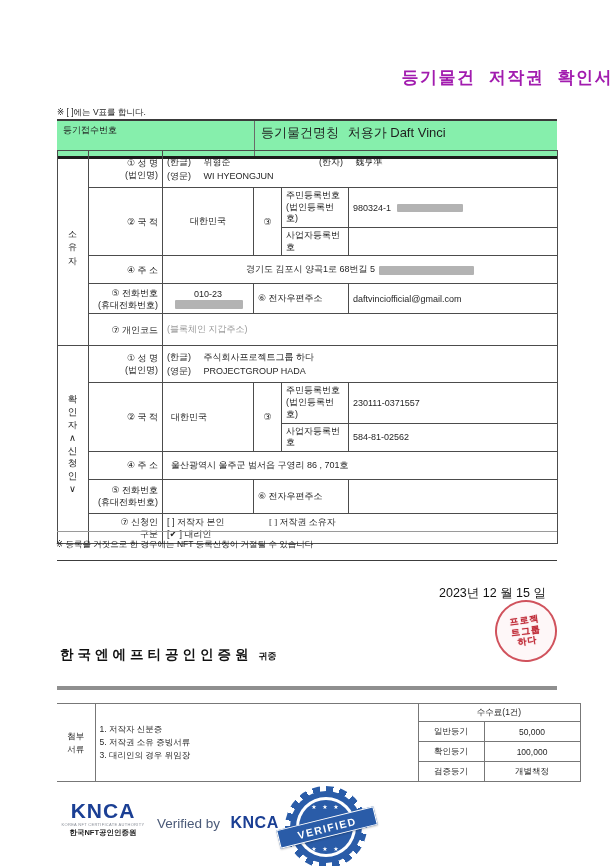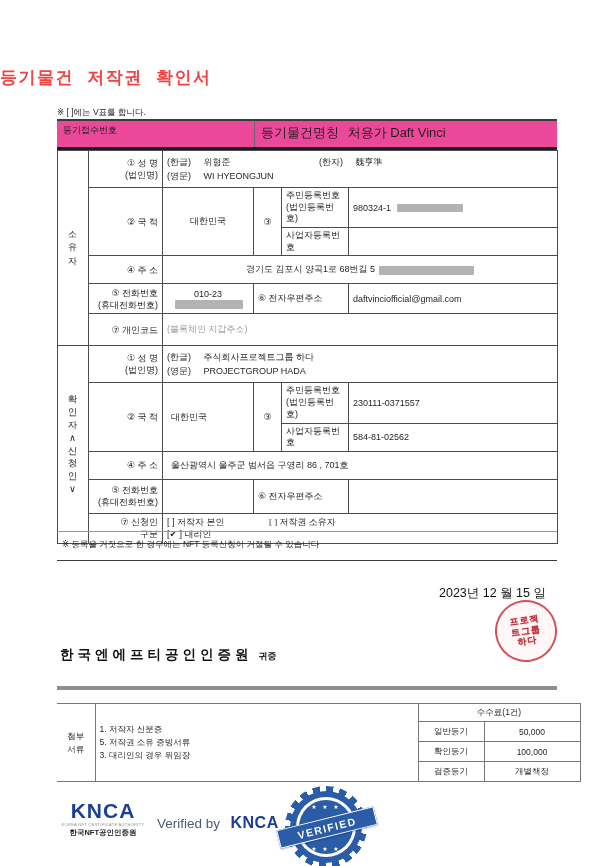--- a/index.html
+++ b/index.html
@@ -1,26 +1,26 @@
 <!DOCTYPE html>
 <html><head>
 <meta charset="utf-8">
 <style>
   html,body{margin:0;padding:0;}
   body{background:#fff;}
   .sheet{position:relative;width:613px;height:866px;background:#ffffff;overflow:hidden;
          font-family:"Liberation Sans","DejaVu Sans",sans-serif;color:#1f1f1f;}
   .abs{position:absolute;}
 
-  .title{top:66px;left:0;width:613px;text-align:left;font-size:17px;font-weight:bold;
-         letter-spacing:1.5px;word-spacing:7px;color:#ef4444;}
+  .title{top:66px;left:0;width:613px;text-align:right;font-size:17px;font-weight:bold;
+         letter-spacing:1.5px;word-spacing:7px;color:#a21caf;}
   .note-top{top:107px;left:57px;font-size:8.5px;color:#222;}
 
   
-  .header-tbl{top:119px;left:57px;width:500px;height:31px;background:#ec4899;
+  .header-tbl{top:119px;left:57px;width:500px;height:40px;background:#86efac;
               border-top:2px solid #3a3a3a;border-bottom:3px solid #1c1c1c;display:flex;box-sizing:border-box;}
   .header-cell1{width:198px;border-right:1px solid #6a6a6a;padding:3px 6px;font-size:9px;box-sizing:border-box;}
   .header-cell2{flex:1;padding:3px 6px;font-size:13px;box-sizing:border-box;}
 
   
   table.form{top:150px;left:57px;position:absolute;width:500px;border-collapse:collapse;table-layout:fixed;}
   table.form td{border:1px solid #4c4c4c;font-size:9px;padding:2px 4px;vertical-align:middle;
                 box-sizing:border-box;overflow:hidden;}
   td.vlabel{text-align:center;white-space:pre-line;font-size:10.5px;line-height:1.5;letter-spacing:1px;padding:0;}
   td.flabel{white-space:pre-line;text-align:right;padding-left:6px;line-height:1.35;}
@@ -33,21 +33,21 @@
   .hanja-lab{margin-left:86px;}
   .redact{display:inline-block;background:#b3b3b3;vertical-align:middle;border-radius:1px;}
   .redact.r1{width:66px;height:8px;margin-left:6px;}
   .redact.r2{width:95px;height:9px;margin-left:4px;}
   .redact.r3{width:68px;height:9px;margin-left:1px;}
   .email-val{font-size:8.6px;letter-spacing:0;padding-left:3px;}
   .chk-line{line-height:1.35;white-space:nowrap;}
   .chk-gap{margin-left:42px;font-family:Liberation Serif, serif;}
 
   .post-line1{top:531px;left:57px;width:500px;border-top:1px solid #9a9a9a;height:0;}
-  .warning{top:539px;left:62px;font-size:8.5px;color:#222;}
+  .warning{top:539px;left:56px;font-size:8.5px;color:#222;}
   .post-line2{top:560px;left:57px;width:500px;border-top:1.5px solid #3c3c3c;height:0;}
 
   .date-line{top:585px;left:57px;width:489px;text-align:right;font-size:12.5px;color:#111;}
   .sig-line{top:620px;left:57px;width:499px;text-align:right;font-size:10px;white-space:nowrap;}
   .sig-name{margin-left:10px;}
   .sig-hint{margin-left:4px;color:#333;}
 
   .seal{top:600px;left:495px;width:58px;height:58px;border:2.5px solid rgba(198,42,55,.8);
         border-radius:50%;transform:rotate(-8deg);display:flex;flex-direction:column;
         align-items:center;justify-content:center;color:rgba(185,28,42,.85);

